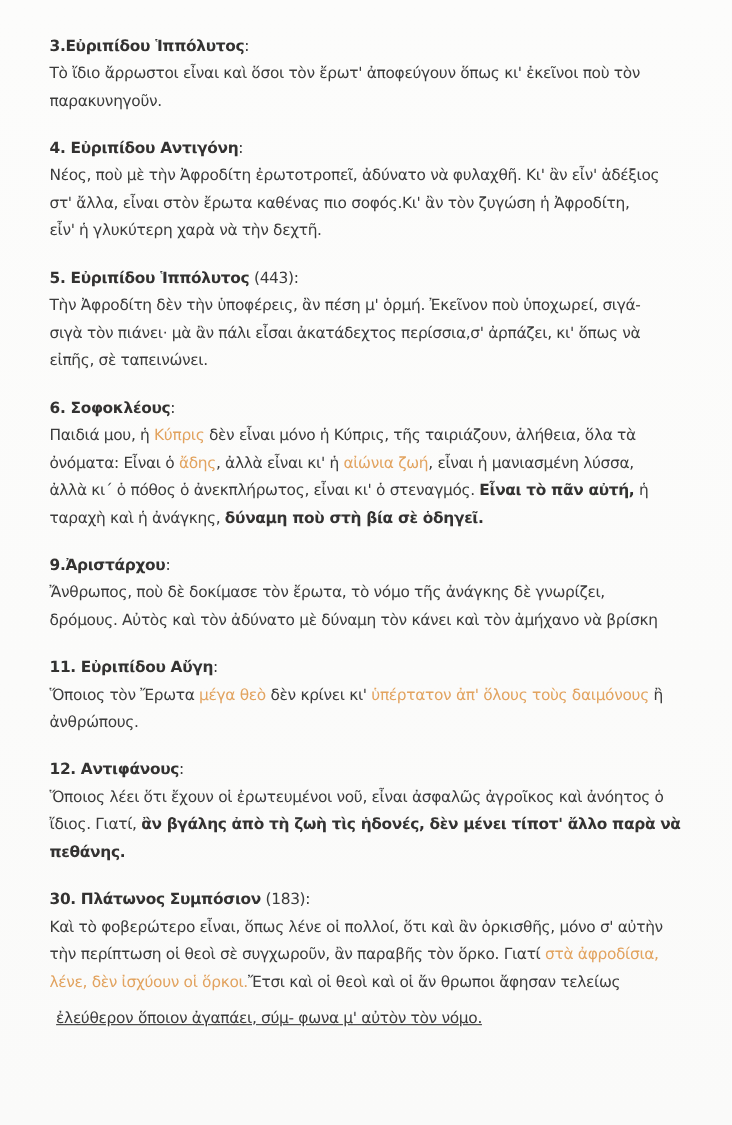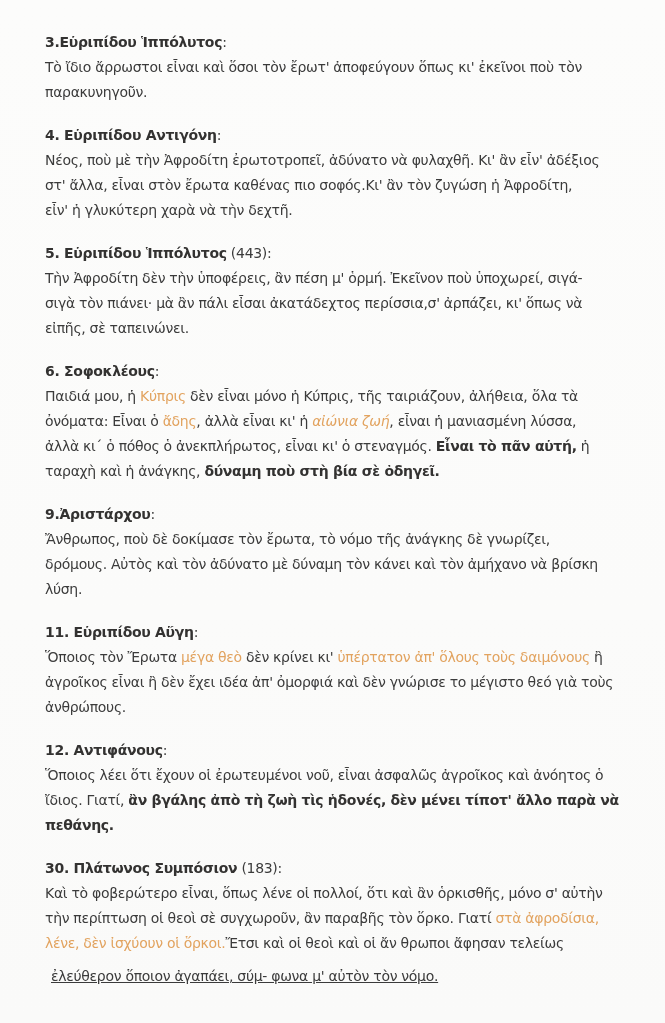--- a/index.html
+++ b/index.html
@@ -63,34 +63,32 @@
     </section>
     <section class="sec">
       <div class="h"><span class="num">5. </span><span class="name">Εὐριπίδου Ἱππόλυτος</span><span class="suffix"> (443):</span></div>
       <div class="line"><span class="r-n">Τὴν Ἀφροδίτη δὲν τὴν ὑποφέρεις, ἂν πέση μ' ὁρμή. Ἐκεῖνον ποὺ ὑποχωρεί, σιγά-</span></div>
       <div class="line"><span class="r-n">σιγὰ τὸν πιάνει· μὰ ἂν πάλι εἶσαι ἀκατάδεχτος περίσσια,σ' ἀρπάζει, κι' ὅπως νὰ</span></div>
       <div class="line"><span class="r-n">εἰπῆς, σὲ ταπεινώνει.</span></div>
     </section>
     <section class="sec">
       <div class="h"><span class="num">6. </span><span class="name">Σοφοκλέους</span><span class="suffix">:</span></div>
       <div class="line"><span class="r-n">Παιδιά μου, ἡ </span><span class="r-o" style="color: rgb(226, 163, 95);">Κύπρις</span><span class="r-n"> δὲν εἶναι μόνο ἡ Κύπρις, τῆς ταιριάζουν, ἀλήθεια, ὅλα τὰ</span></div>
-      <div class="line"><span class="r-n">ὀνόματα: Εἶναι ὁ </span><span class="r-o" style="color: rgb(226, 163, 95);">ἄδης</span><span class="r-n">, ἀλλὰ εἶναι κι' ἡ </span><span class="r-o" style="color: rgb(226, 163, 95); font-style: italic;">αἰώνια ζωή</span><span class="r-n">, εἶναι ἡ μανιασμένη λύσσα,</span></div>
+      <div class="line"><span class="r-n">ὀνόματα: Εἶναι ὁ </span><span class="r-o" style="color: rgb(226, 163, 95);">ἄδης</span><span class="r-n">, ἀλλὰ εἶναι κι' ἡ </span><span class="r-o" style="color: rgb(226, 163, 95);">αἰώνια ζωή</span><span class="r-n">, εἶναι ἡ μανιασμένη λύσσα,</span></div>
       <div class="line"><span class="r-n">ἀλλὰ κι΄ ὁ πόθος ὁ ἀνεκπλήρωτος, εἶναι κι' ὁ στεναγμός. </span><span class="r-b">Εἶναι τὸ πᾶν αὐτή,</span><span class="r-n"> ἡ</span></div>
       <div class="line"><span class="r-n">ταραχὴ καὶ ἡ ἀνάγκης, </span><span class="r-b">δύναμη ποὺ στὴ βία σὲ ὁδηγεῖ.</span></div>
     </section>
     <section class="sec">
       <div class="h"><span class="num">9.</span><span class="name">Ἀριστάρχου</span><span class="suffix">:</span></div>
       <div class="line"><span class="r-n">Ἄνθρωπος, ποὺ δὲ δοκίμασε τὸν ἔρωτα, τὸ νόμο τῆς ἀνάγκης δὲ γνωρίζει,</span></div>
       <div class="line"><span class="r-n">δρόμους. Αὐτὸς καὶ τὸν ἀδύνατο μὲ δύναμη τὸν κάνει καὶ τὸν ἀμήχανο νὰ βρίσκη</span></div>
-      <div class="line"><span class="r-n">λύση.</span></div>
     </section>
     <section class="sec">
       <div class="h"><span class="num">11. </span><span class="name">Εὐριπίδου Αὔγη</span><span class="suffix">:</span></div>
       <div class="line"><span class="r-n">Ὅποιος τὸν Ἔρωτα </span><span class="r-o" style="color: rgb(226, 163, 95);">μέγα θεὸ</span><span class="r-n"> δὲν κρίνει κι' </span><span class="r-o" style="color: rgb(226, 163, 95);">ὑπέρτατον ἀπ' ὅλους τοὺς δαιμόνους</span><span class="r-n"> ἢ</span></div>
-      <div class="line"><span class="r-n">ἀγροῖκος εἶναι ἢ δὲν ἔχει ιδέα ἀπ' ὀμορφιά καὶ δὲν γνώρισε το μέγιστο θεό γιὰ τοὺς</span></div>
       <div class="line"><span class="r-n">ἀνθρώπους.</span></div>
     </section>
     <section class="sec">
       <div class="h"><span class="num">12. </span><span class="name">Αντιφάνους</span><span class="suffix">:</span></div>
       <div class="line"><span class="r-n">Ὅποιος λέει ὅτι ἔχουν οἱ ἐρωτευμένοι νοῦ, εἶναι ἀσφαλῶς ἀγροῖκος καὶ ἀνόητος ὁ</span></div>
       <div class="line"><span class="r-n">ἴδιος. Γιατί, </span><span class="r-b">ἂν βγάλης ἀπὸ τὴ ζωὴ τὶς ἡδονές, δὲν μένει τίποτ' ἄλλο παρὰ νὰ</span></div>
       <div class="line"><span class="r-b">πεθάνης.</span></div>
     </section>
     <section class="sec">
       <div class="h"><span class="num">30. </span><span class="name">Πλάτωνος Συμπόσιον</span><span class="suffix"> (183):</span></div>

